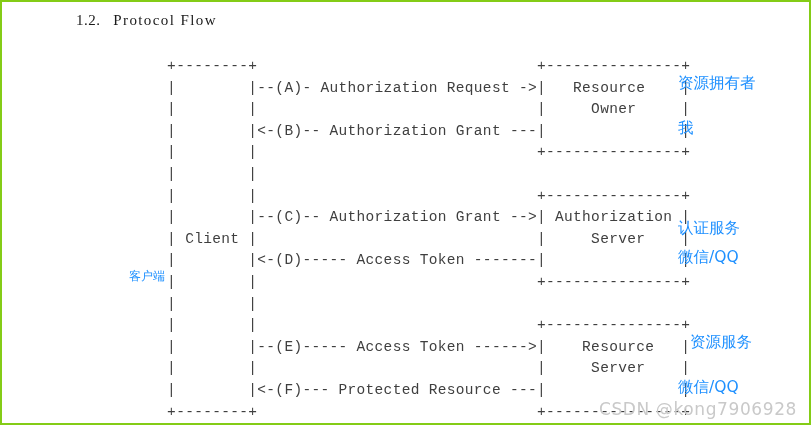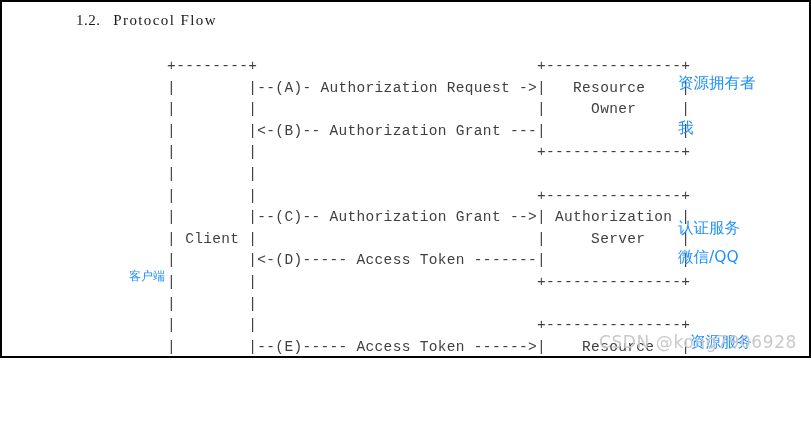--- a/index.html
+++ b/index.html
@@ -3,23 +3,23 @@
 <meta charset="utf-8">
 <style>
   html, body {
     margin: 0;
     padding: 0;
     background: #ffffff;
   }
   #page {
     position: relative;
     width: 811px;
-    height: 358px;
+    height: 425px;
     box-sizing: border-box;
-    border: 2px solid #000000;
+    border: 2px solid #84cc16;
     background: #ffffff;
     overflow: hidden;
     font-family: "Liberation Serif", "DejaVu Serif", serif;
   }
 
   
   #heading {
     position: absolute;
     left: 74px;
     top: 10px;

